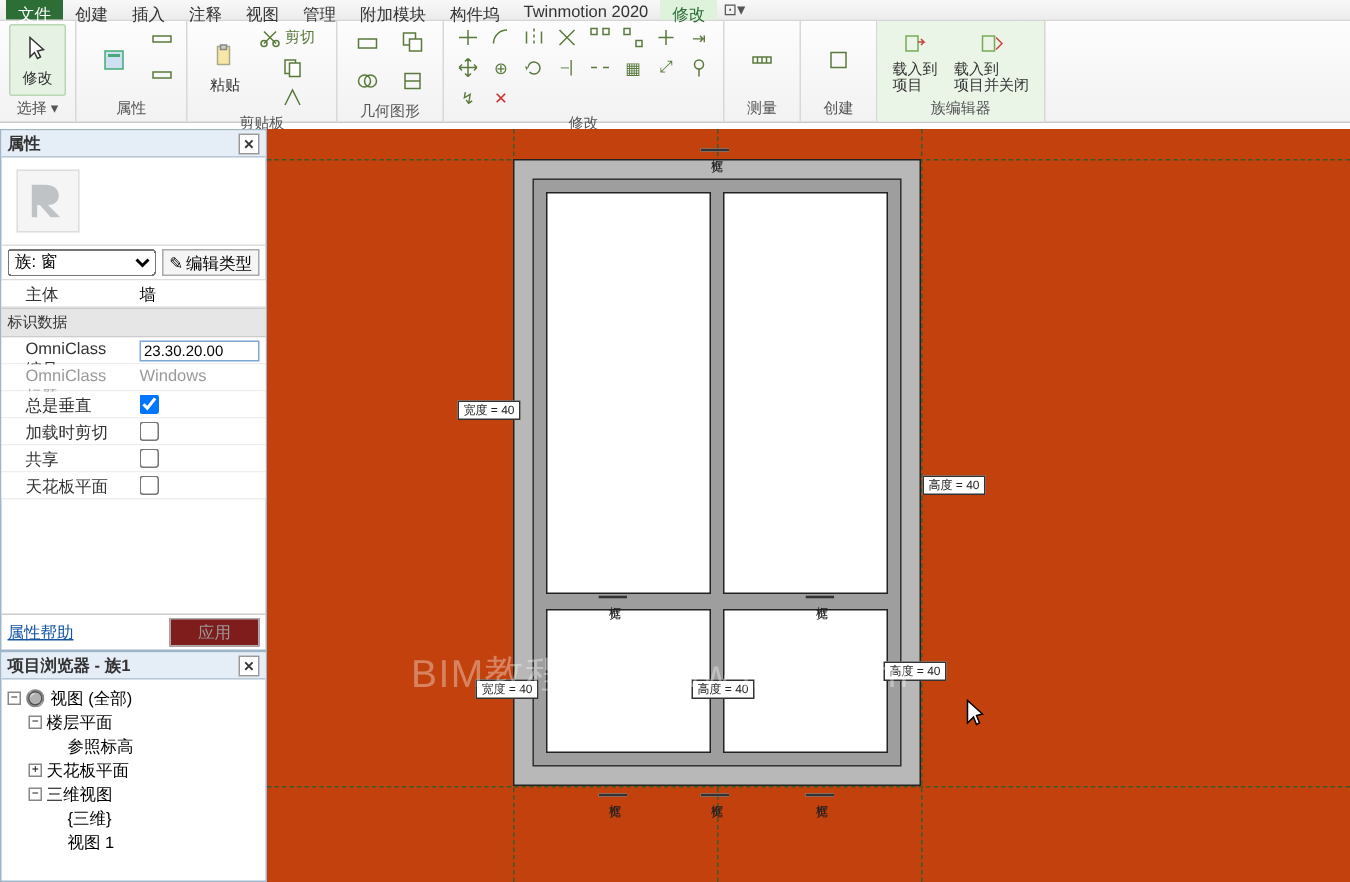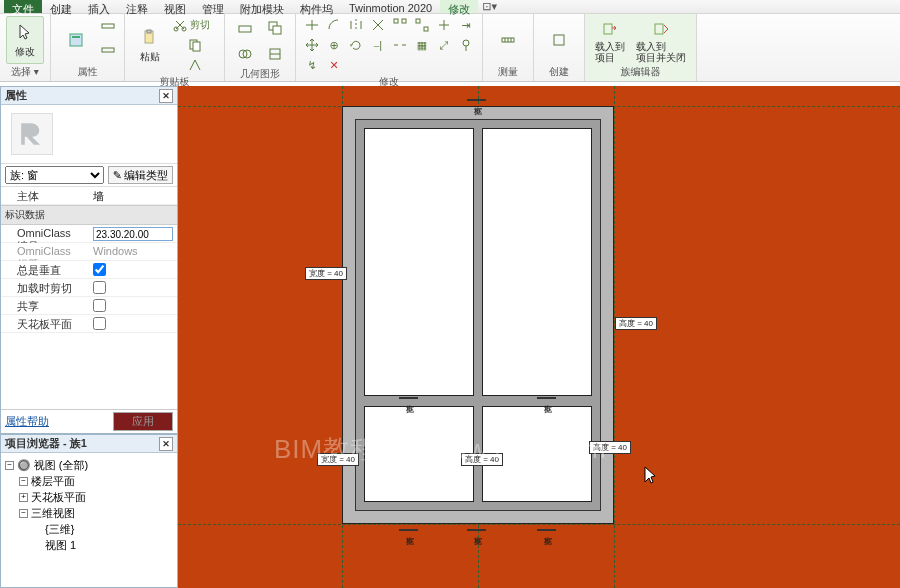--- a/index.html
+++ b/index.html
@@ -378,20 +378,23 @@
     <div class="tree">
       <div class="node">
           <span class="sq">−</span>
           <span>🔘</span>
           <span>视图 (全部)</span>
         </div>
       <div class="node" style="padding-left:14px">
           <span class="sq">−</span>
           <span>楼层平面</span>
         </div>
+      <div class="node leaf" style="padding-left:40px">
+          <span>参照标高</span>
+        </div>
       <div class="node" style="padding-left:14px">
           <span class="sq">+</span>
           <span>天花板平面</span>
         </div>
       <div class="node" style="padding-left:14px">
           <span class="sq">−</span>
           <span>三维视图</span>
         </div>
       <div class="node leaf" style="padding-left:40px">
           <span>{三维}</span>

